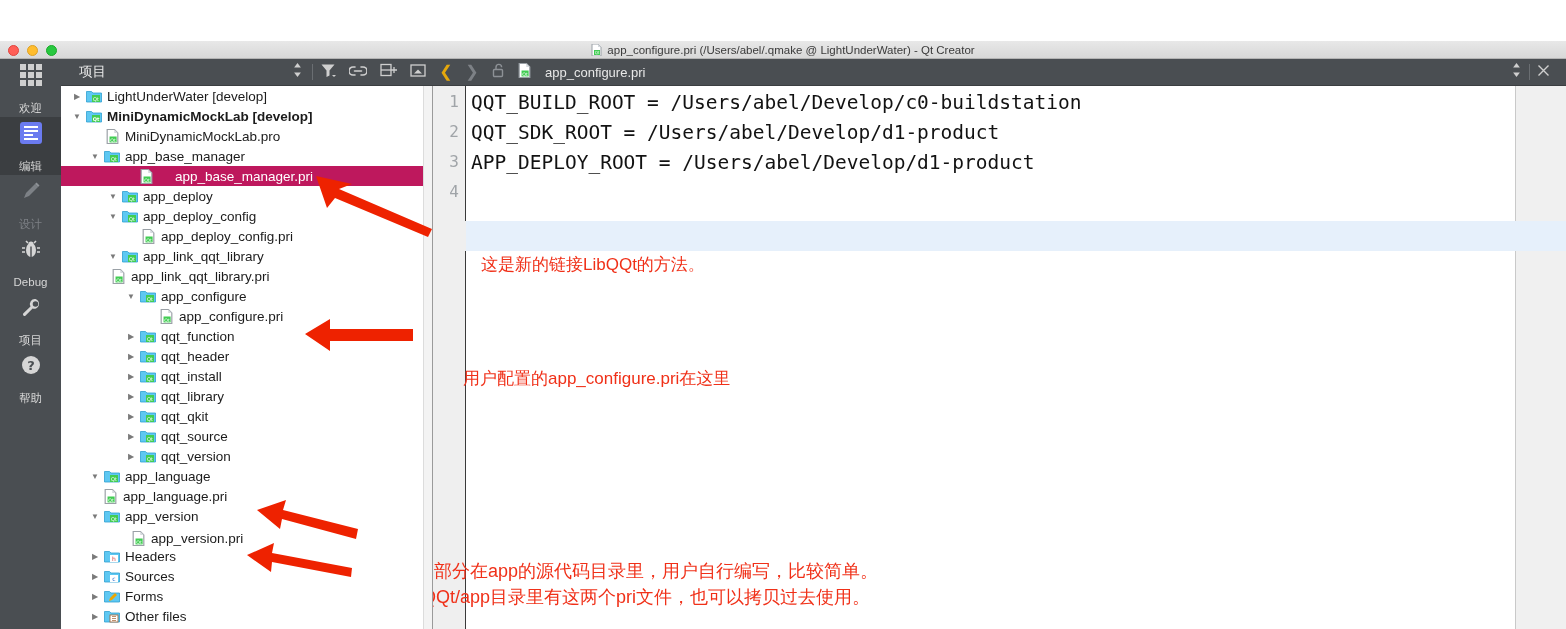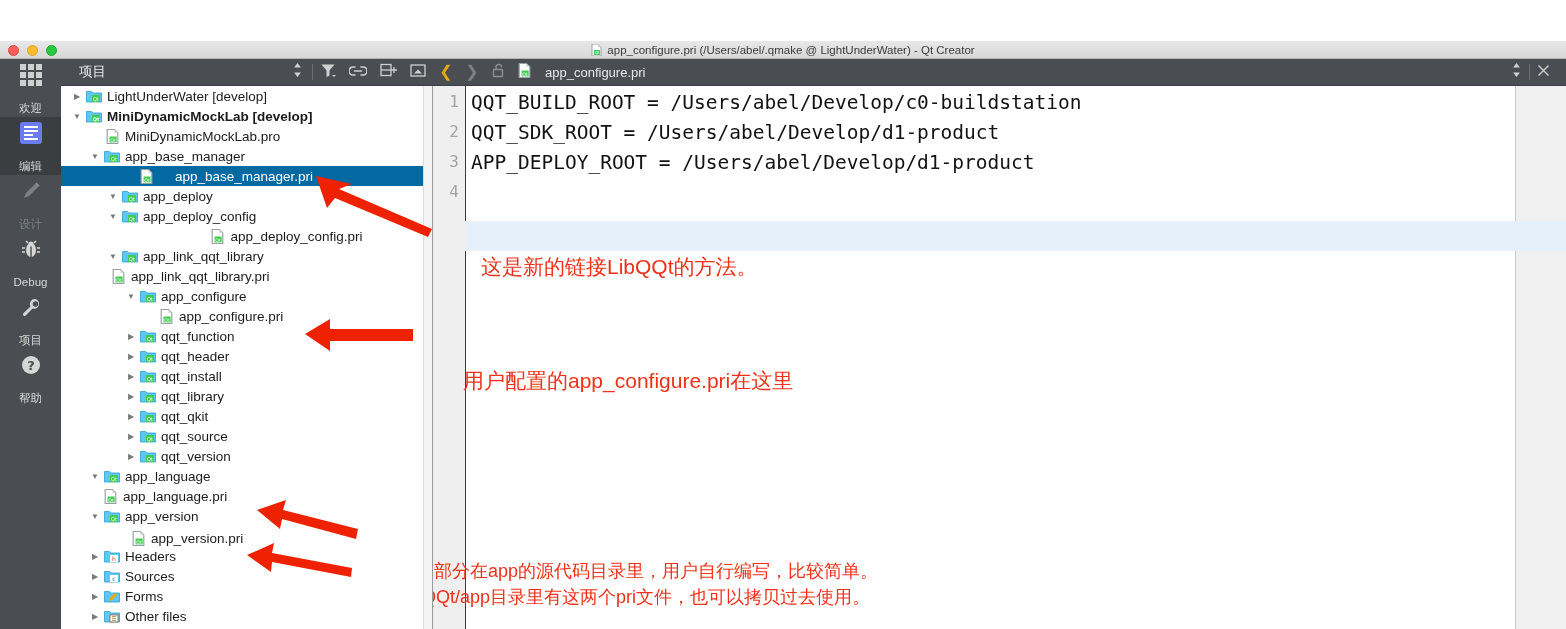--- a/index.html
+++ b/index.html
@@ -70,21 +70,21 @@
     position: absolute; left: 61px; top: 45px; width: 372px; height: 584px;
     background: #ffffff; overflow: hidden;
     border-right: 1px solid #9a9a9a;
   }
   .tree-scroll { position: absolute; right: 0; top: 0; width: 9px; height: 584px; background: #f3f3f3; border-left: 1px solid #dcdcdc; }
 
   .row {
     height: 20px; display: flex; align-items: center;
     font-size: 13.5px; color: #1b1b1b; white-space: nowrap; cursor: pointer;
   }
-  .row.sel { background: #0369a1; color: #ffffff; gap: 16px; }
+  .row.sel { background: #be185d; color: #ffffff; gap: 16px; }
   .row.bold { font-weight: bold; }
   .tw {
     width: 16px; min-width: 16px; display: flex; align-items: center; justify-content: center;
     font-size: 8px; color: #7a7a7a;
   }
   .tw.none { color: transparent; }
   .row.sel .tw { color: #ffffff; }
   .ico { width: 18px; min-width: 18px; display: flex; align-items: center; justify-content: center; margin-right: 4px; }
 
   
@@ -124,21 +124,21 @@
   .lineno {
     position: absolute; left: 0; width: 26px; text-align: right;
     font-family: "DejaVu Sans Mono", monospace; font-size: 16px; color: #a0a4a8;
   }
   .codeline {
     position: absolute; left: 38px;
     font-family: "DejaVu Sans Mono", monospace; font-size: 19.5px; color: #121212;
     white-space: pre;
   }
   .annot {
-    position: absolute; color: #f03018; font-size: 21px; white-space: pre;
+    position: absolute; color: #f03018; font-size: 17px; white-space: pre;
   }
   .annot.big { font-size: 18px; }
 
   
   .arrow { position: absolute; pointer-events: none; }
 </style>
 </head>
 <body>
 
 <div id="app">
@@ -359,21 +359,21 @@
           <span class="tw">▼</span>
           <span class="ico">
             <svg width="16" height="14" viewBox="0 0 16 14">
               <path d="M0.5 2.5h5l1.5 1.5h8.5v9H0.5z" fill="#5ec8f2" stroke="#2f9fd0" stroke-width="0.8"></path>
               <rect x="6" y="6" width="8" height="7" fill="#41cd52"></rect>
               <text x="10" y="11.8" font-size="5" fill="#fff" text-anchor="middle" font-family="DejaVu Sans">Qt</text>
             </svg>
           </span>
           <span>app_deploy_config</span>
         </div>
-        <div class="row" style="padding-left: 62px; justify-content: center;">
+        <div class="row" style="padding-left: 62px;">
           <span class="tw none">&nbsp;</span>
           <span class="ico">
             <svg width="13" height="15" viewBox="0 0 11 12">
               <path d="M1 0h6l3 3v9H1z" fill="#fff" stroke="#9aa0a6" stroke-width="1"></path>
               <path d="M7 0l3 3H7z" fill="#d6dade"></path>
               <rect x="3" y="6" width="6" height="5" fill="#41cd52"></rect>
               <text x="6" y="10.4" font-size="4" fill="#fff" text-anchor="middle" font-family="DejaVu Sans">Qt</text>
             </svg>
           </span>
           <span>app_deploy_config.pri</span>

